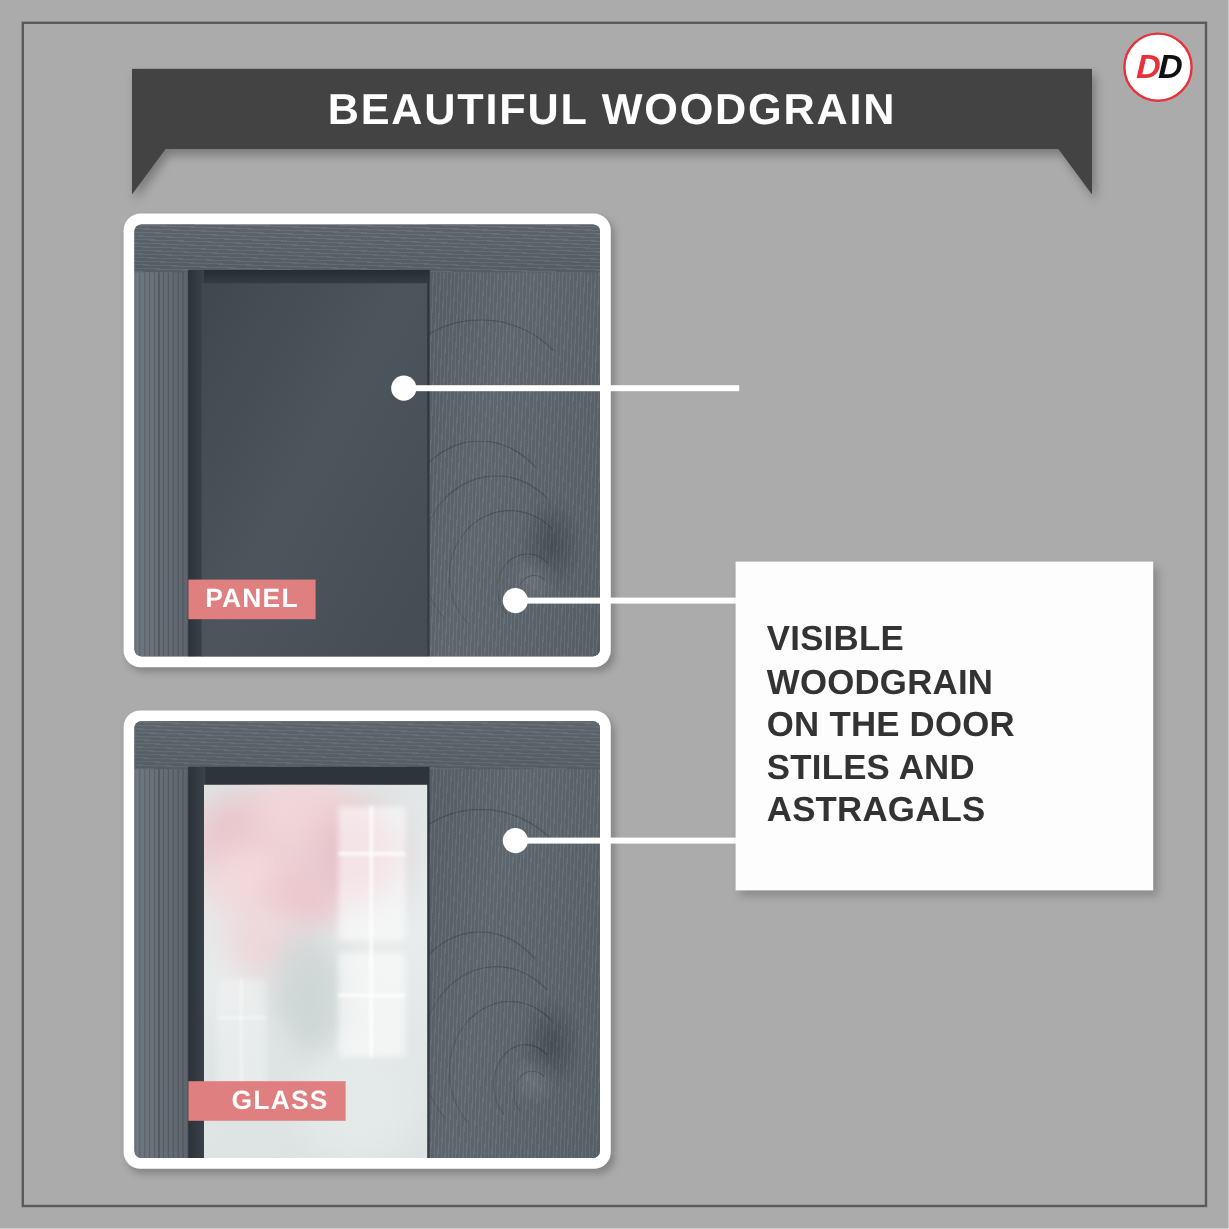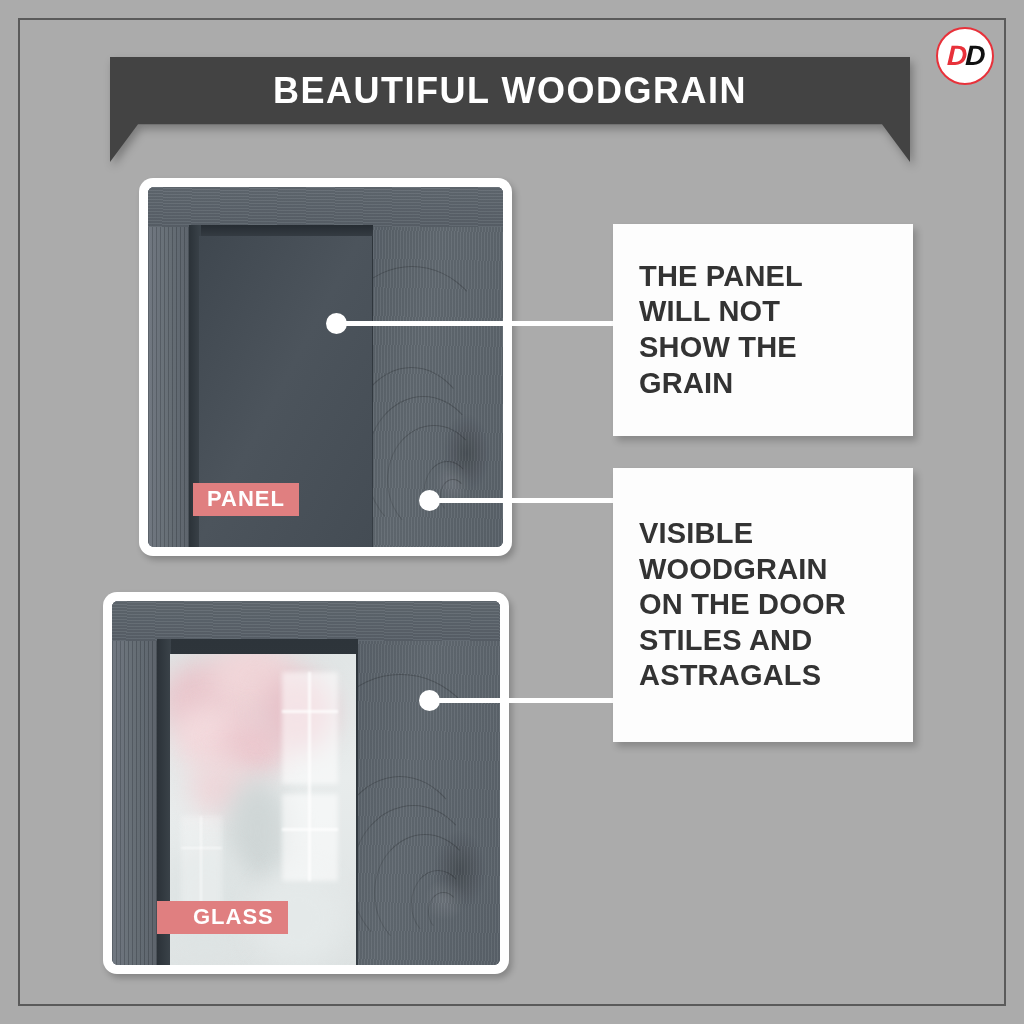--- a/index.html
+++ b/index.html
@@ -81,21 +81,21 @@
 
   
   .photo-card {
     position: absolute;
     background: #ffffff;
     border-radius: 14px;
     padding: 9px;
     box-sizing: border-box;
     box-shadow: 3px 4px 6px rgba(0,0,0,0.22);
   }
-  #photo-panel { left: 103px; top: 178px; width: 373px; height: 378px; margin-left: 36px; }
+  #photo-panel { left: 103px; top: 178px; width: 406px; height: 378px; }
   #photo-glass { left: 103px; top: 592px; width: 406px; height: 382px; }
 
   .photo-inner {
     position: relative;
     width: 100%; height: 100%;
     border-radius: 6px;
     overflow: hidden;
     background: #5a636b;
   }
 
@@ -201,21 +201,21 @@
   .callout {
     position: absolute;
     background: #fdfdfd;
     box-shadow: 4px 5px 7px rgba(0,0,0,0.20);
     box-sizing: border-box;
     padding: 22px 26px;
     display: flex;
     align-items: center;
   }
   #callout-1 { left: 613px; top: 224px; width: 300px; height: 212px; }
-  #callout-2 { left: 613px; top: 468px; width: 300px; height: 274px; }
+  #callout-2 { left: 613px; top: 468px; width: 348px; height: 274px; }
   .callout-text {
     color: #333333;
     font-size: 29px;
     font-weight: bold;
     line-height: 1.23;
     letter-spacing: 0.2px;
     white-space: pre-line;
   }
 
   
@@ -319,26 +319,20 @@
 
   <div class="leader-line" style="left:344px; top:321px; width:272px;"></div>
   <div class="leader-dot" style="left:326px; top:313px;"></div>
 
   <div class="leader-line" style="left:437px; top:498px; width:179px;"></div>
   <div class="leader-dot" style="left:419px; top:490px;"></div>
 
   <div class="leader-line" style="left:437px; top:698px; width:179px;"></div>
   <div class="leader-dot" style="left:419px; top:690px;"></div>
 
-  <div class="callout" id="callout-1">
-    <div class="callout-text">THE PANEL
-WILL NOT
-SHOW THE
-GRAIN</div>
-  </div>
 
   <div class="callout" id="callout-2">
     <div class="callout-text">VISIBLE
 WOODGRAIN
 ON THE DOOR
 STILES AND
 ASTRAGALS</div>
   </div>
 
 </div>

